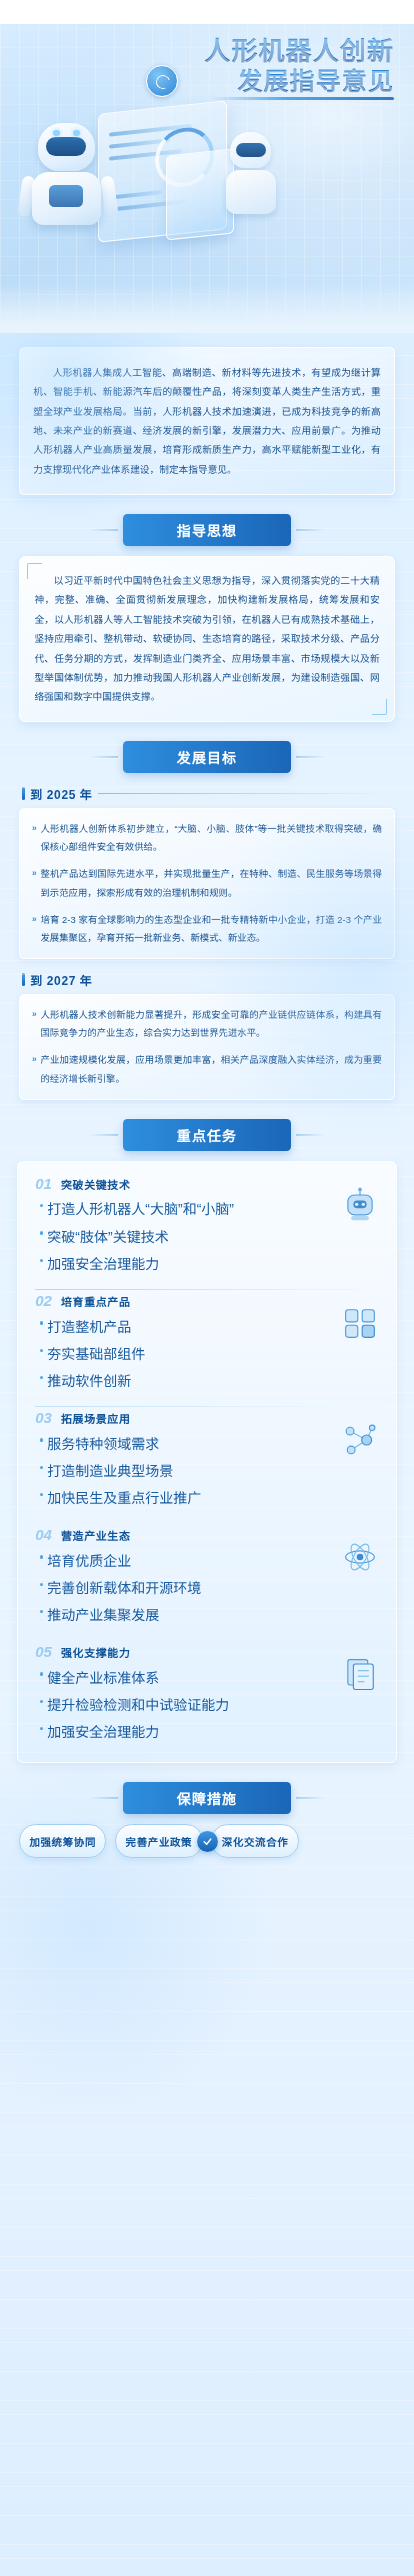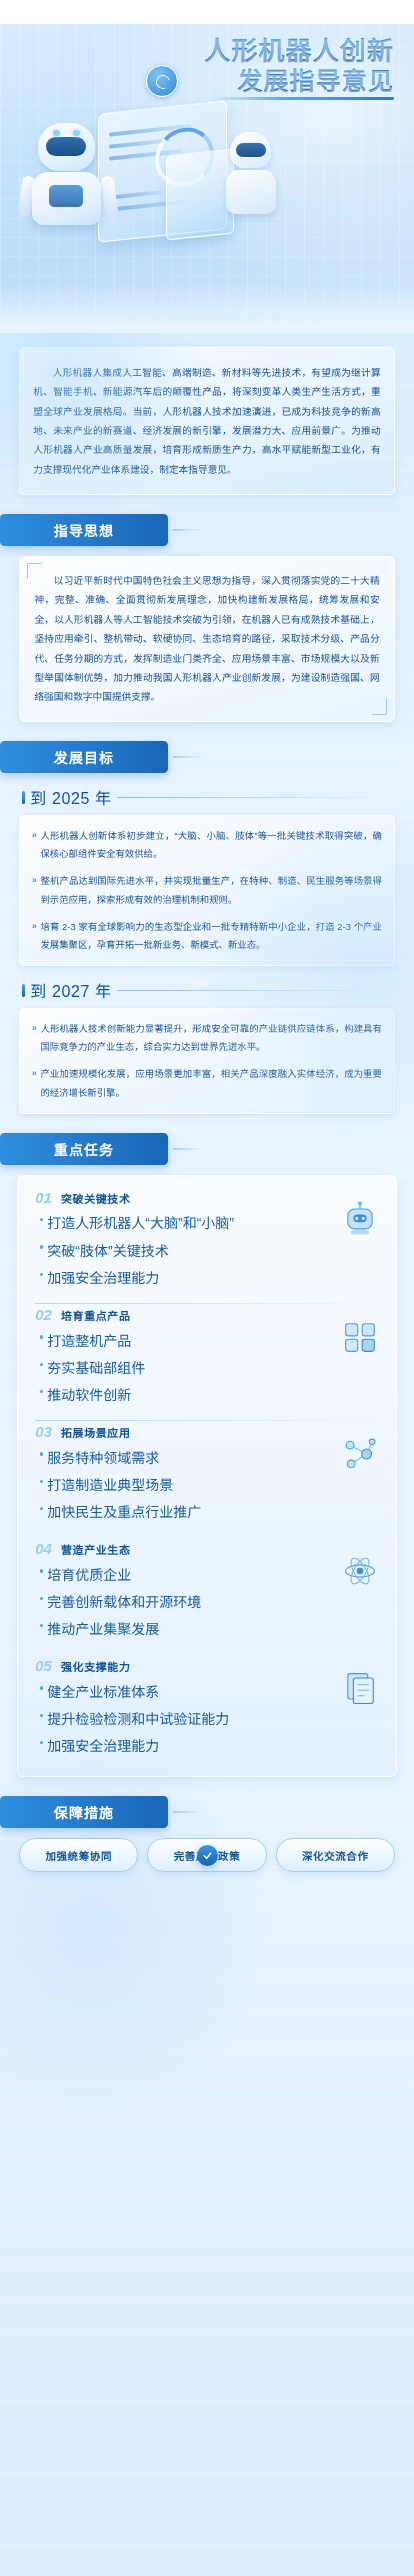--- a/index.html
+++ b/index.html
@@ -242,20 +242,21 @@
   .hero-bottom-wave {
     position: absolute;
     left: 0; right: 0; bottom: -1.1px;
     height: 50px;
     background: linear-gradient(180deg, rgba(232,244,253,0) 0%, #e8f4fd 85%);
   }
 
   
   .pill-wrap {
     display: flex;
+    justify-content: center;
     margin: 19px 0 10px;
     position: relative;
   }
   .pill {
     position: relative;
     min-width: 130px;
     padding: 6px 19px;
     text-align: center;
     font-size: 14px;
     font-weight: bold;
@@ -330,22 +331,22 @@
     display: flex;
     align-items: center;
     gap: 5.5px;
   }
   .year-head .bar {
     width: 2.8px; height: 13.3px;
     border-radius: 1.7px;
     background: linear-gradient(180deg,#4aa1e6,#1764b5);
   }
   .year-head .txt {
-    font-size: 16px;
-    font-weight: normal;
+    font-size: 12px;
+    font-weight: bold;
     color: #10539b;
     letter-spacing: 0.6px;
   }
   .year-head .rule {
     flex: 1;
     height: 0.6px;
     background: linear-gradient(90deg, rgba(100,175,235,.75), rgba(100,175,235,0));
   }
   .goal-card {
     margin: 0 19px 7.7px;
@@ -439,21 +440,21 @@
   .task-divider {
     height: 0.6px;
     margin: 0 7.7px;
     background: linear-gradient(90deg, rgba(120,185,235,.55), rgba(120,185,235,0));
   }
 
   
   .measures {
     margin: 3.3px 19px 22px;
     display: grid;
-    grid-template-columns: 1fr 1fr 1fr;
+    grid-template-columns: 1fr 1fr 1fr 1fr;
     gap: 8.8px 8.8px;
   }
   .measure {
     position: relative;
     height: 32px;
     border-radius: 16.6px;
     display: flex;
     align-items: center;
     justify-content: center;
     font-size: 10.5px;

